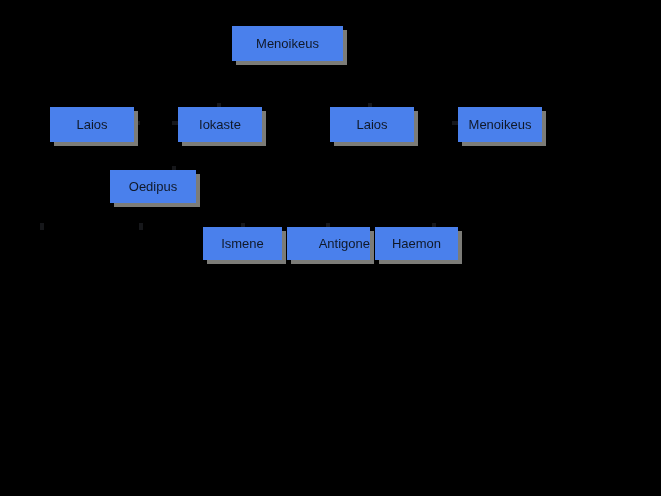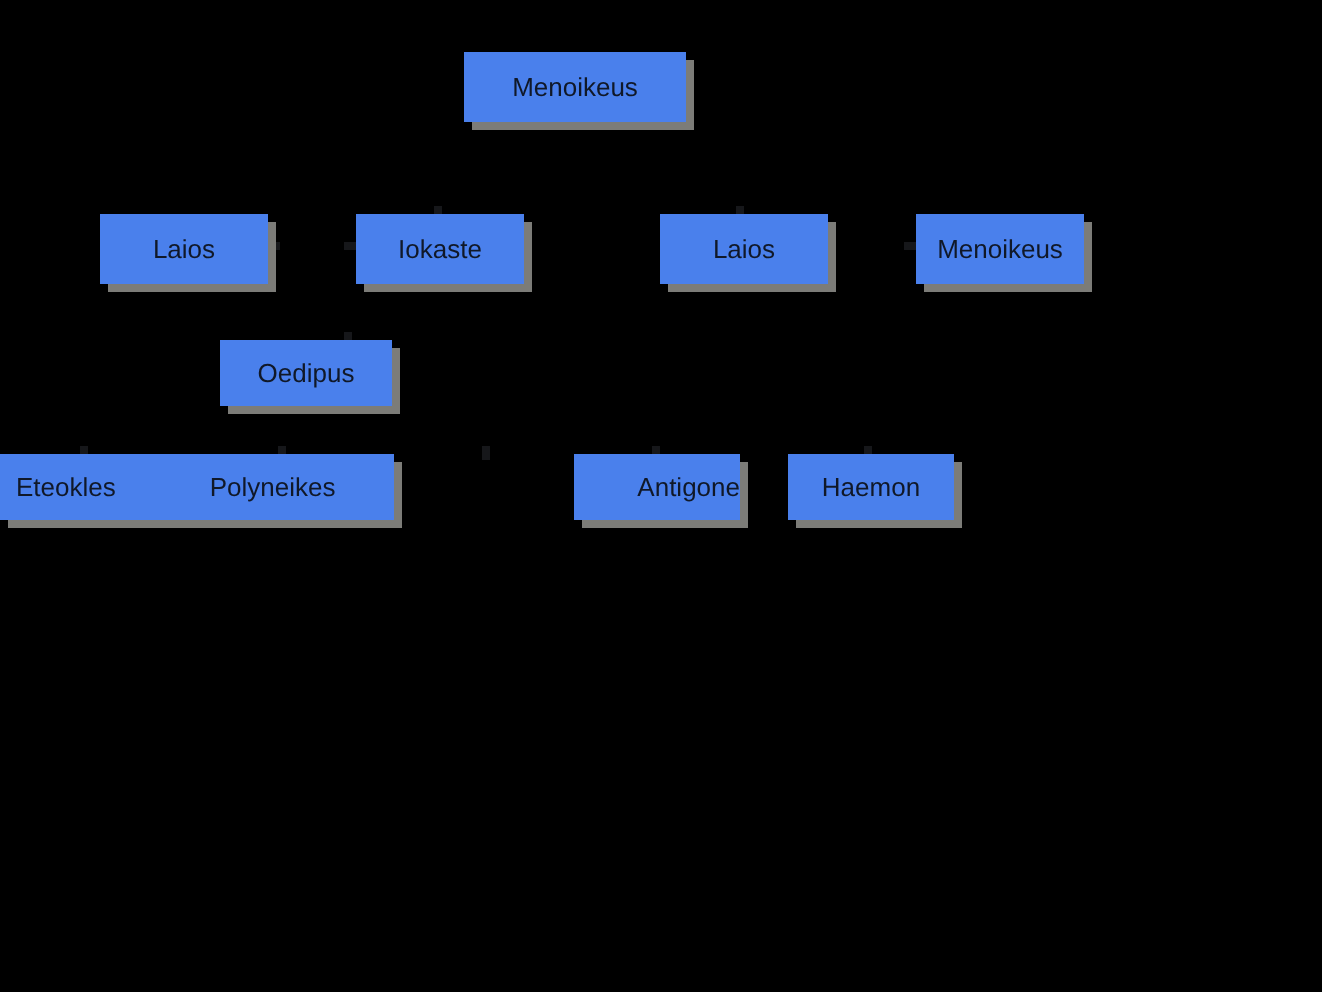--- a/index.html
+++ b/index.html
@@ -116,27 +116,26 @@
   </div>
 
   <div class="node" style="left:458px; top:107px; width:84px; height:35px;">
     <span>Menoikeus</span>
   </div>
 
   <div class="node" style="left:110px; top:170px; width:86px; height:33px;">
     <span>Oedipus</span>
   </div>
 
-  <div class="node pair" style="left:0px; top:227px; width:197px; height:33px;">
-    <span class="lbl-a">Eteokles</span>
-    <span class="lbl-b">Polyneikes</span>
+
+  <div class="node" style="left:203px; top:227px; width:79px; height:33px;">
+    <span>Ismene</span>
   </div>
-
 
   <div class="node" style="left:287px; top:227px; width:83px; height:33px;justify-content:flex-end;">
     <span>Antigone</span>
   </div>
 
-  <div class="node" style="left:394px; top:227px; width:83px; height:33px;">
+  <div class="node" style="left:375px; top:227px; width:83px; height:33px;">
     <span>Haemon</span>
   </div>
 
 </div>
 
 </body></html>

